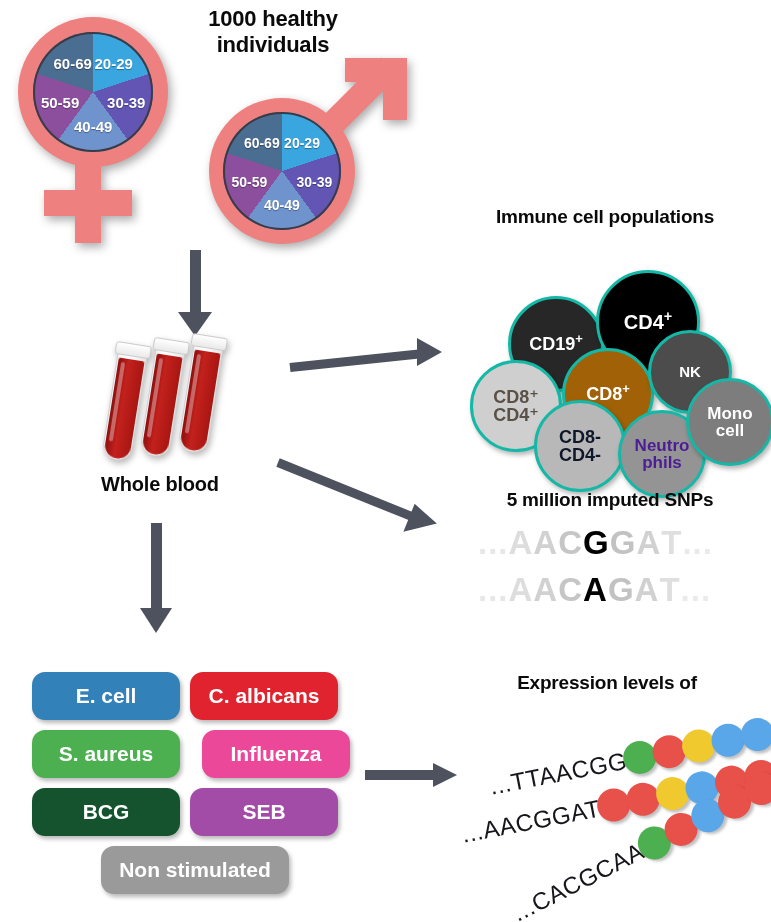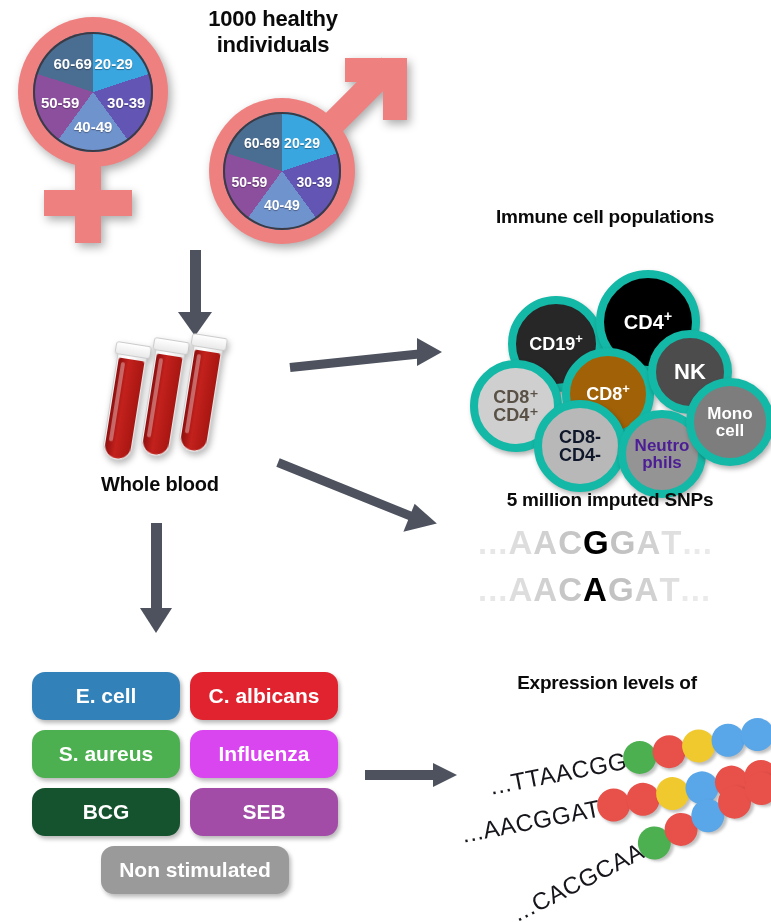--- a/index.html
+++ b/index.html
@@ -45,21 +45,21 @@
         border:1px solid #cbcbcb;border-radius:3px;box-sizing:border-box;}
   .tube .blood{position:absolute;left:2px;top:16px;width:26px;height:100px;
         background:linear-gradient(90deg,#8f0f0f 0%,#c3211c 40%,#a81612 100%);
         border-radius:2px 2px 13px 13px;}
   .tube .shine{position:absolute;left:5px;top:20px;width:4px;height:80px;
         background:rgba(255,255,255,.35);border-radius:3px;}
 
   
   .cell{position:absolute;border-radius:50%;display:flex;align-items:center;
         justify-content:center;text-align:center;font-weight:bold;
-        border:8px solid #14b8a6;box-sizing:border-box;
+        border:3px solid #14b8a6;box-sizing:border-box;
         box-shadow:2px 3px 5px rgba(0,0,0,.3);line-height:1.02;}
   .cell span.sup{font-size:0.72em;vertical-align:super;line-height:0;}
 
   
   .snp-row{position:absolute;white-space:nowrap;font-size:33px;font-weight:bold;
            font-family:"Liberation Sans","DejaVu Sans",sans-serif;letter-spacing:1px;}
   .snp-row .b{display:inline-block;}
 
   
   .pill{position:absolute;border-radius:13px;display:flex;align-items:center;
@@ -175,21 +175,21 @@
       </div>
       <div class="cell" style="left: 0px; top: 112px; width: 92px; height: 92px; background: rgb(207, 207, 207); color: rgb(89, 80, 70); font-size: 18px;">
         <div>
           <div>CD8⁺</div>
           <div>CD4⁺</div>
         </div>
       </div>
       <div class="cell" style="left: 92px; top: 100px; width: 92px; height: 92px; background: #a16207; color: rgb(255, 255, 255); font-size: 18px;">
         <div>CD8<span class="sup">+</span></div>
       </div>
-      <div class="cell" style="left: 178px; top: 82px; width: 84px; height: 84px; background: rgb(76, 76, 76); color: rgb(255, 255, 255); font-size: 22px;">
+      <div class="cell" style="left: 178px; top: 82px; width: 84px; height: 84px; background: rgb(76, 76, 76); color: rgb(255, 255, 255); font-size: 15px;">
         <div>
           <div>NK</div>
         </div>
       </div>
       <div class="cell" style="left: 64px; top: 152px; width: 92px; height: 92px; background: rgb(184, 184, 184); color: #0f172a; font-size: 18px;">
         <div>
           <div>CD8-</div>
           <div>CD4-</div>
         </div>
       </div>
@@ -211,21 +211,21 @@
 
   <div class="abs" id="snp-block" style="left:478px;top:524px;width:280px;height:90px;">
       <div class="snp-row" style="left: 0px; top: 0px;"><span class="b" style="color:#b5b5b5;opacity:0.32">...</span><span class="b" style="color:#b5b5b5;opacity:0.45">A</span><span class="b" style="color:#b5b5b5;opacity:0.61">A</span><span class="b" style="color:#b5b5b5;opacity:0.77">C</span><span class="b" style="color:#000000;opacity:1">G</span><span class="b" style="color:#b5b5b5;opacity:0.82">G</span><span class="b" style="color:#b5b5b5;opacity:0.6199999999999999">A</span><span class="b" style="color:#b5b5b5;opacity:0.41999999999999993">T</span><span class="b" style="color:#b5b5b5;opacity:0.28">...</span></div>
       <div class="snp-row" style="left: 0px; top: 47px;"><span class="b" style="color:#b5b5b5;opacity:0.32">...</span><span class="b" style="color:#b5b5b5;opacity:0.45">A</span><span class="b" style="color:#b5b5b5;opacity:0.61">A</span><span class="b" style="color:#b5b5b5;opacity:0.77">C</span><span class="b" style="color:#000000;opacity:1">A</span><span class="b" style="color:#b5b5b5;opacity:0.82">G</span><span class="b" style="color:#b5b5b5;opacity:0.6199999999999999">A</span><span class="b" style="color:#b5b5b5;opacity:0.41999999999999993">T</span><span class="b" style="color:#b5b5b5;opacity:0.28">...</span></div>
     </div>
 
   <div class="abs" id="stimuli-grid" style="left:32px;top:672px;width:300px;height:220px;">
       <div class="pill" style="left: 0px; top: 0px; width: 148px; height: 48px; background: rgb(50, 129, 184);">E. cell</div>
       <div class="pill" style="left: 158px; top: 0px; width: 148px; height: 48px; background: rgb(224, 35, 46);">C. albicans</div>
       <div class="pill" style="left: 0px; top: 58px; width: 148px; height: 48px; background: rgb(76, 176, 80);">S. aureus</div>
-      <div class="pill" style="left: 158px; top: 58px; width: 148px; height: 48px; background: #d946ef;">Influenza</div>
+      <div class="pill" style="left: 170px; top: 58px; width: 148px; height: 48px; background: #ec4899;">Influenza</div>
       <div class="pill" style="left: 0px; top: 116px; width: 148px; height: 48px; background: #14532d;">BCG</div>
       <div class="pill" style="left: 158px; top: 116px; width: 148px; height: 48px; background: rgb(162, 76, 168);">SEB</div>
       <div class="pill" style="left: 69px; top: 174px; width: 188px; height: 48px; background: rgb(154, 154, 154);">Non stimulated</div>
     </div>
 
   <div class="abs">
     <div class="arrow-line" style="left:365px;top:770px;width:70px;height:10px;"></div>
     <div class="arrow-head" style="left:433px;top:763px;
          border-top:12px solid transparent;border-bottom:12px solid transparent;
          border-left:24px solid #4d525e;"></div>

